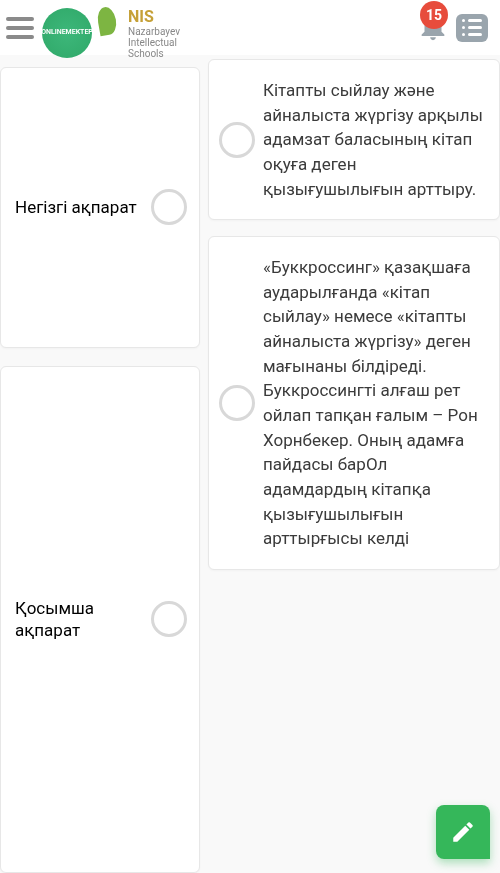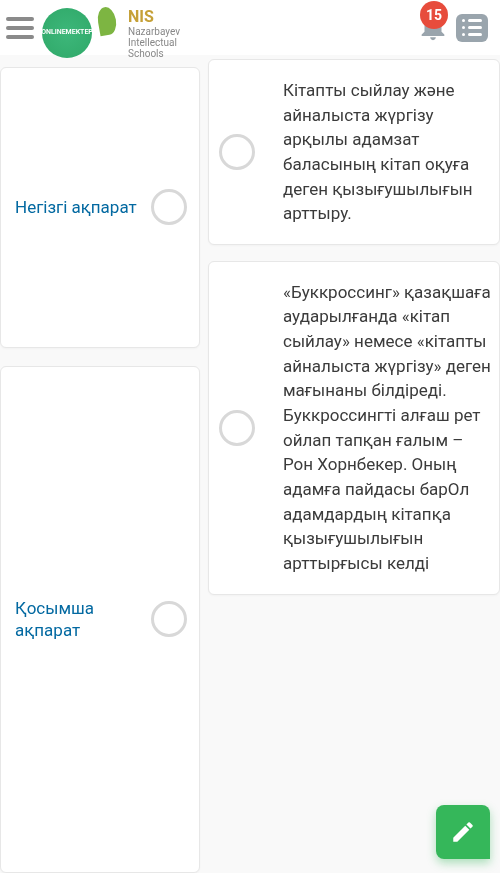--- a/index.html
+++ b/index.html
@@ -19,24 +19,24 @@
     .badge{position:absolute;top:-8px;left:4px;background:#e74c3c;color:#fff;border-radius:14px;min-width:28px;height:28px;display:flex;align-items:center;justify-content:center;font-size:14px;font-weight:700;padding:0 4px}
     .list-btn{width:32px;height:28px;border-radius:6px;background:#9aa5ad;display:flex;flex-direction:column;justify-content:center;align-items:center;gap:4px;cursor:pointer;margin-right:6px}
     .list-btn-row{display:flex;align-items:center;gap:3px}
     .list-btn .dot{width:3px;height:3px;background:#fff;border-radius:50%}
     .list-btn .line{width:14px;height:3px;background:#fff;border-radius:2px}
     .content{display:flex;padding:12px 0 0 0;height:calc(100% - 55px)}
     .col-left{width:200px;display:flex;flex-direction:column;gap:18px;padding-left:0}
     .card-left{background:#fff;border:1px solid #e7e7e7;border-radius:6px;display:flex;align-items:center;justify-content:space-between;padding:0 12px 0 14px;box-shadow:0 1px 2px rgba(0,0,0,0.03)}
     .card-left.c1{height:300px}
     .card-left.c2{height:542px}
-    .card-left .label{font-size:17px;color:#0369a1;line-height:1.3}
+    .card-left .label{font-size:17px;color:#000000;line-height:1.3}
     .circle{width:36px;height:36px;border:3px solid #d8d8d8;border-radius:50%;flex-shrink:0;cursor:pointer}
     .col-right{flex:1;display:flex;flex-direction:column;gap:16px;padding-left:8px;position:relative;margin-top:-8px}
-    .card-right{background:#fff;border:1px solid #e7e7e7;border-radius:6px;display:flex;align-items:center;padding:18px 4px 18px 10px;gap:28px;box-shadow:0 1px 2px rgba(0,0,0,0.03)}
+    .card-right{background:#fff;border:1px solid #e7e7e7;border-radius:6px;display:flex;align-items:center;padding:18px 4px 18px 10px;gap:8px;box-shadow:0 1px 2px rgba(0,0,0,0.03)}
     .card-right .txt{font-size:17px;color:#3b3b3b;line-height:1.45;flex:1;word-break:break-word}
     .fab{position:absolute;right:10px;bottom:14px;width:54px;height:54px;background:#35b75a;border-radius:8px 8px 0 8px;box-shadow:0 4px 10px rgba(53,183,90,0.4);display:flex;align-items:center;justify-content:center;cursor:pointer}
     .fab svg{width:26px;height:26px}
   </style>
 </head>
 <body>
 
 <div class="header">
   <div class="hamburger">
     <span></span>

